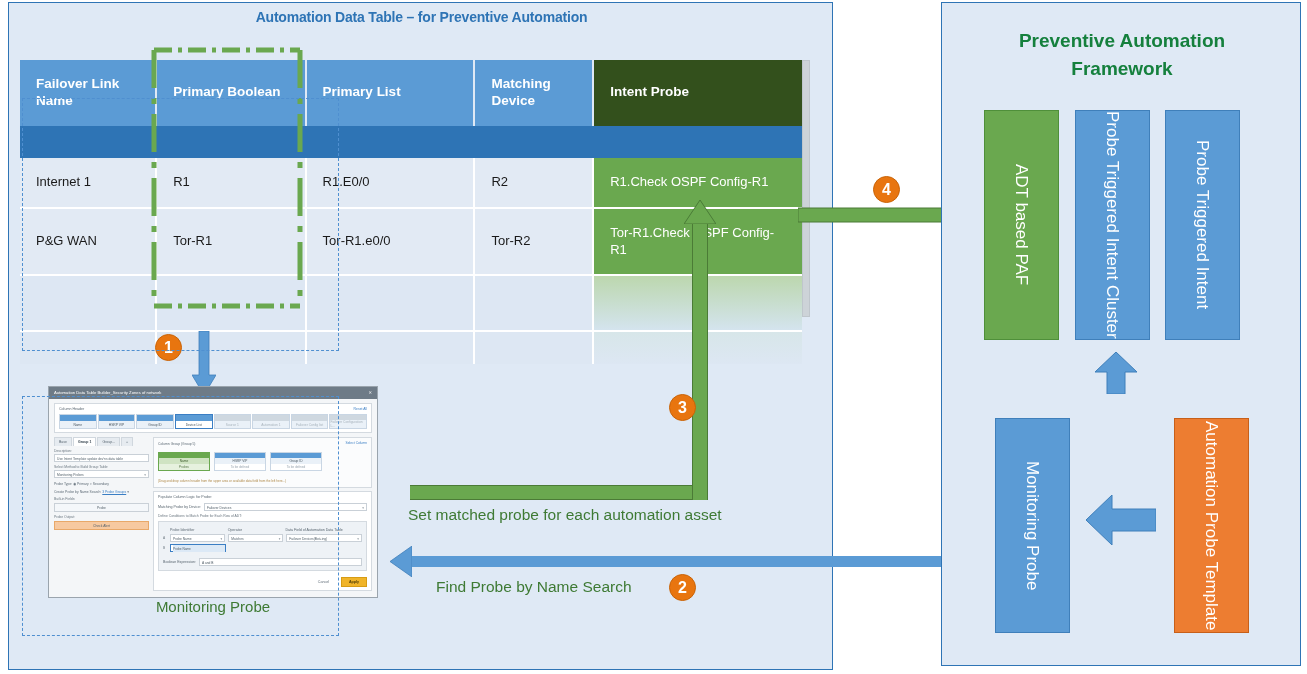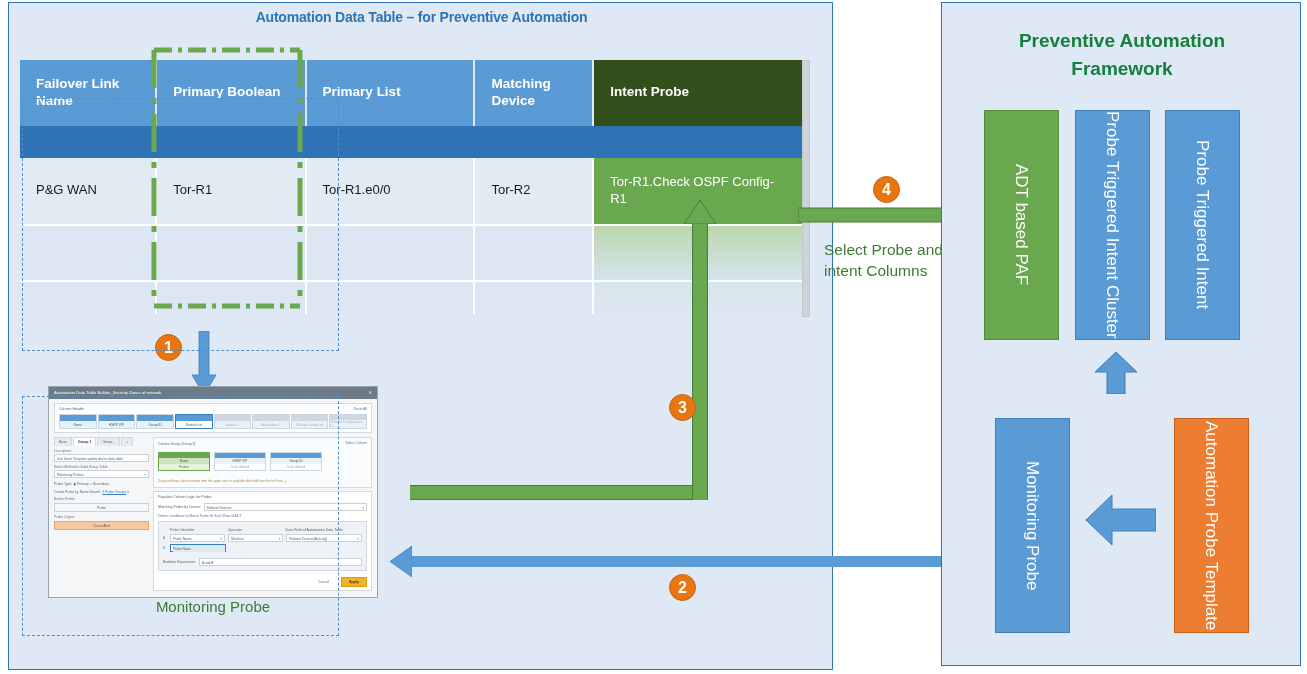--- a/index.html
+++ b/index.html
@@ -250,20 +250,27 @@
         <tr>
       <th class="hdr-cell" style="width:134px">Failover Link Name</th>
       <th class="hdr-cell" style="width:146px">Primary Boolean</th>
       <th class="hdr-cell" style="width:165px">Primary List</th>
       <th class="hdr-cell" style="width:116px">Matching Device</th>
       <th class="hdr-cell probe" style="width:203px">Intent Probe</th>
     </tr>
     <tr>
           <td colspan="5" class="hdr-row-underline"></td>
         </tr>
+    <tr>
+      <td class="body-cell">Internet 1</td>
+      <td class="body-cell">R1</td>
+      <td class="body-cell">R1.E0/0</td>
+      <td class="body-cell">R2</td>
+      <td class="body-cell probe">R1.Check OSPF Config-R1</td>
+    </tr>
     <tr class="tallrow">
       <td class="body-cell tall">P&amp;G WAN</td>
       <td class="body-cell tall">Tor-R1</td>
       <td class="body-cell tall">Tor-R1.e0/0</td>
       <td class="body-cell tall">Tor-R2</td>
       <td class="body-cell probe tall">Tor-R1.Check OSPF Config-R1</td>
     </tr>
     <tr class="blank-row">
       <td class="body-cell"></td>
       <td class="body-cell"></td>
@@ -439,35 +446,33 @@
 
   </div>
   <div class="shot-caption">Monitoring Probe</div>
 
   <div id="g-path-h"></div>
   <div id="g-path-v"></div>
   <svg id="g-path-head" viewBox="0 0 32 24">
     <polygon points="16,0 32,24 0,24" fill="#6aa84f" stroke="#4b7b36" stroke-width="1"></polygon>
   </svg>
   <div class="callout" id="c3">3</div>
+  <div class="lbl-green" id="lbl-set">Set matched probe for each automation asset</div>
 
   <div class="conn" id="conn-h"></div>
   <svg id="conn-arrowhead" viewBox="0 0 22 31">
     <polygon points="0,15.5 22,0 22,31" fill="#5b9bd5" stroke="#3f7fba" stroke-width="0.8"></polygon>
   </svg>
+  <div class="lbl-green" id="lbl-find">Find Probe by Name Search</div>
   <div class="callout" id="c2">2</div>
 
   <svg id="g-arrow" viewBox="0 0 190 34">
     <polygon points="0,10 160,10 160,0 190,17 160,34 160,24 0,24" fill="#6aa84f" stroke="#4b7b36" stroke-width="1"></polygon>
   </svg>
   <div class="callout" id="c4">4</div>
-  <div class="lbl-green" id="lbl-select">
-    <span>Select Probe and</span><br>
-    <span>intent Columns</span>
-  </div>
 
   <div class="right-panel">
     <div class="right-title">
       <span>Preventive Automation</span><br>
       <span>Framework</span>
     </div>
   </div>
   <div class="dashbox" id="dash-top"></div>
   <div class="dashbox" id="dash-bot"></div>
 

